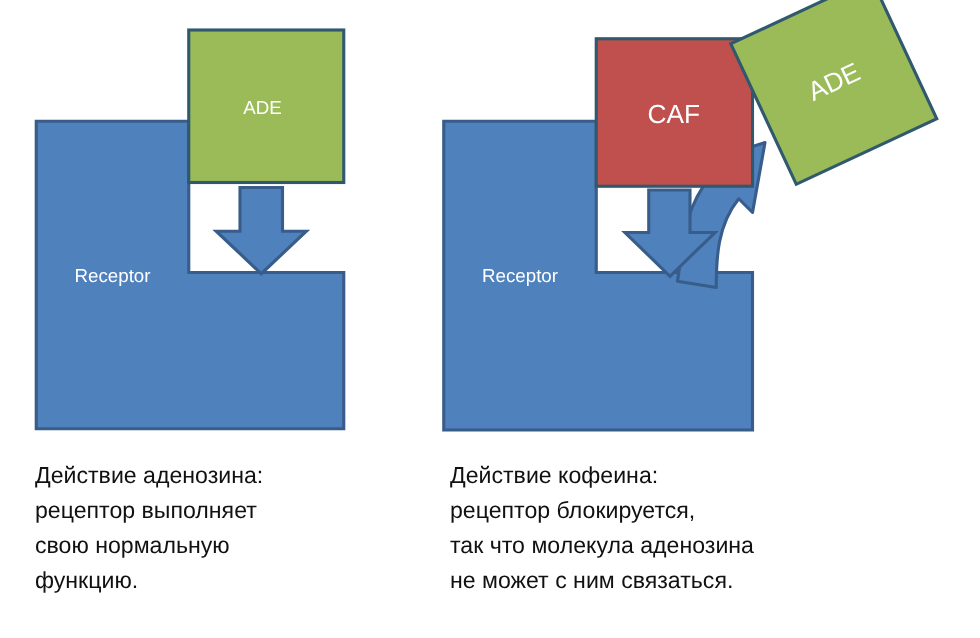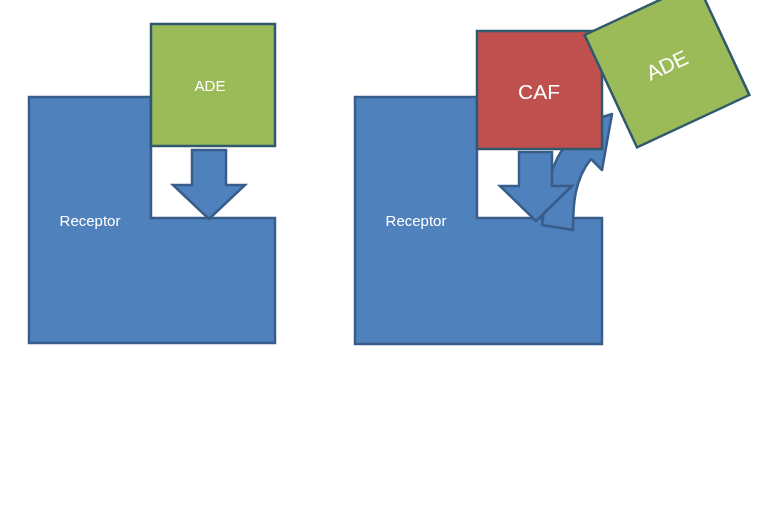--- a/index.html
+++ b/index.html
@@ -73,20 +73,24 @@
         <text class="shape-label" x="90" y="222">Receptor</text>
 
         <rect x="151" y="24" width="124" height="122" fill="#9BBB59" stroke="#31596E" stroke-width="2.5"></rect>
 
         <text class="shape-label" x="210" y="87">ADE</text>
 
         <path d="M 192 150 L 226 150 L 226 185 L 245 185 L 209 219 L 173 185 L 192 185 Z" fill="#4F81BD" stroke="#385D8A" stroke-width="2.5" stroke-linejoin="miter"></path>
       </svg>
     </div>
 
+    <div class="caption" id="caption-left">Действие аденозина:
+рецептор выполняет
+свою нормальную
+функцию.</div>
   </div>
 
   <div class="panel" id="panel-right">
 
     <div class="art">
       <svg width="434" height="360" viewBox="0 0 434 360" xmlns="http://www.w3.org/2000/svg">
 
         <path d="M 5 97 L 127 97 L 127 218 L 252 218 L 252 344 L 5 344 Z" fill="#4F81BD" stroke="#385D8A" stroke-width="2.5" stroke-linejoin="miter"></path>
 
         <text class="shape-label" x="66" y="222">Receptor</text>
@@ -106,15 +110,19 @@
 
         <path d="M 169 152 L 202 152 L 202 186 L 222 186 L 186 221 L 150 186 L 169 186 Z" fill="#4F81BD" stroke="#385D8A" stroke-width="2.5" stroke-linejoin="miter"></path>
 
         <g transform="rotate(-25 317 65)">
           <rect x="255" y="3" width="124" height="124" fill="#9BBB59" stroke="#31596E" stroke-width="2.5"></rect>
           <text class="shape-label big" x="317" y="67">ADE</text>
         </g>
       </svg>
     </div>
 
+    <div class="caption" id="caption-right">Действие кофеина:
+рецептор блокируется,
+так что молекула аденозина
+не может с ним связаться.</div>
   </div>
 
 </div>
 
 </body></html>

